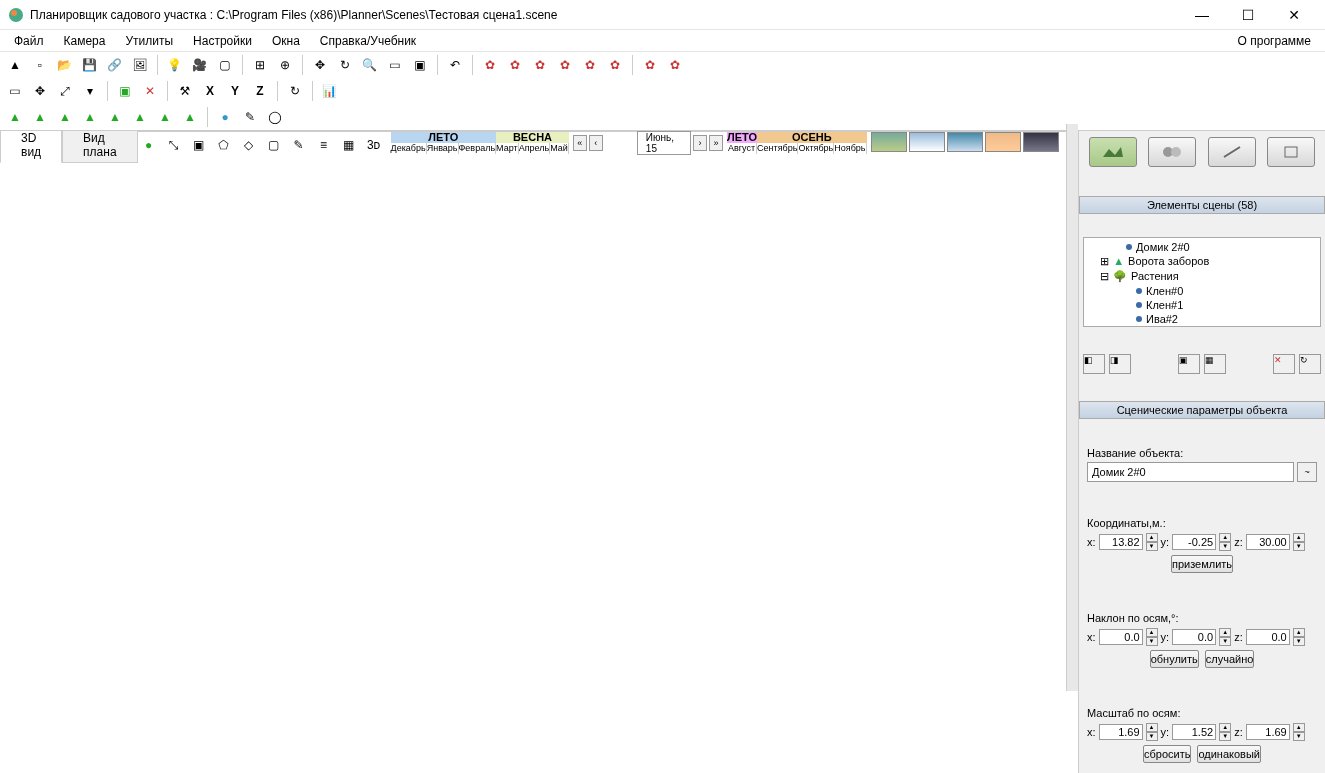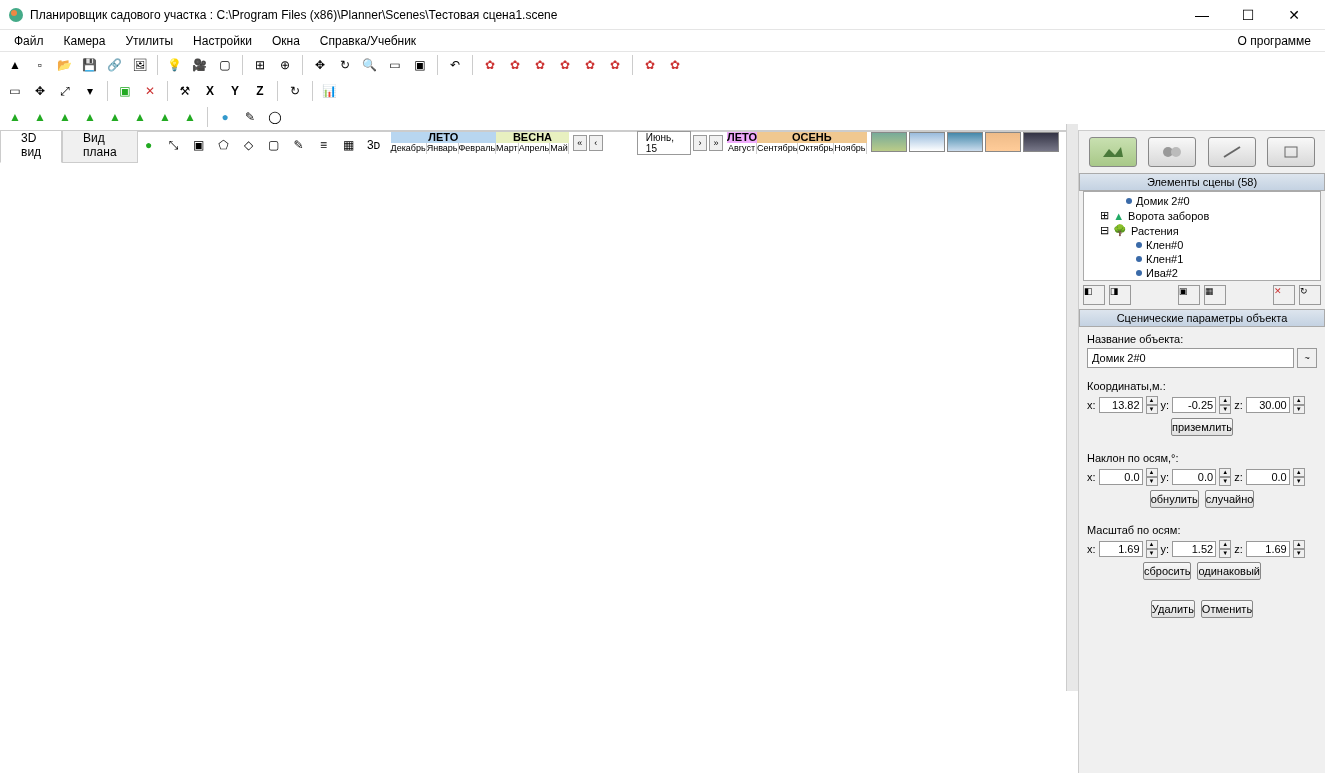--- a/index.html
+++ b/index.html
@@ -11,21 +11,21 @@
 .titlebar .winbtn { width: 46px; height: 28px; display: flex; align-items: center; justify-content: center; font-size: 14px; cursor: default; }
 .menubar { height: 22px; display: flex; align-items: center; padding: 0 4px; border-bottom: 1px solid #e5e5e5; }
 .menubar .menu-item { padding: 2px 10px; cursor: default; font-size: 12px; }
 .menubar .right { margin-left: auto; }
 .toolbar-area { display: flex; flex-direction: column; border-bottom: 1px solid #ccc; }
 .toolbar-row { display: flex; align-items: center; gap: 3px; padding: 2px 4px; }
 .tbtn { width: 22px; height: 22px; border: 1px solid transparent; display: flex; align-items: center; justify-content: center; border-radius: 2px; cursor: default; font-size: 12px; }
 .sep { width: 1px; height: 20px; background: #ccc; margin: 0 3px; }
 .main-row { flex: 1; display: flex; overflow: hidden; }
 .center-col { flex: 1; display: flex; flex-direction: row; overflow: hidden; }
-.right-panel { width: 247px; border-left: 1px solid #ccc; display: flex; flex-direction: column; background: #f0f0f0; }
+.right-panel { width: 247px; border-left: 1px solid #ccc; display: flex; flex-direction: column; background: #f0f0f0; justify-content: space-between; }
 .viewport { flex: 1; position: relative; background: linear-gradient(to bottom, #6b89a8 0%, #9db9d4 25%, #cfe1ee 45%, #e6f0f4 50%, #8a9777 50%, #7c8a67 100%); overflow: hidden; }
 .viewport .scene { position:absolute; inset:0; }
 .house { position: absolute; right: 80px; top: 235px; width: 320px; height: 260px; }
 .house .roof { width: 0; height: 0; border-left: 160px solid transparent; border-right: 160px solid transparent; border-bottom: 110px solid #936046; position: absolute; top: 0; }
 .house .wall { position: absolute; top: 100px; width: 300px; height: 160px; left: 10px; background: #c67a52; }
 .house .door { position:absolute; left:30px; bottom:0; width:50px; height:100px; background:#6b3c24;}
 .house .win { position:absolute; right:20px; bottom:40px; width:120px; height:70px; background:#dde8ee; border:2px solid #fff;}
 .bbox { position:absolute; right:60px; top:220px; width:340px; height:290px; border:1px solid rgba(120,180,220,.9); outline:1px solid rgba(120,180,220,.4); outline-offset:-3px;}
 .ground-plot { position:absolute; left:350px; bottom:220px; width:220px; height:80px; background: rgba(100,80,50,.5); transform: skewX(-25deg) rotateX(45deg);}
 .path { position:absolute; left:150px; bottom:30px; width:500px; height:70px; background:#e3d9b5; border-radius:60px 60px 0 30px; transform: skewX(-10deg);}
@@ -432,20 +432,14 @@
             <button>▲</button>
             <button>▼</button>
           </div>
       </div>
       <div class="rp-btns">
         <button class="rp-btn">сбросить</button>
         <button class="rp-btn">одинаковый</button>
       </div>
     </div>
 
-    <div class="rp-section">
-      <div class="rp-btns">
-        <button class="rp-btn">Удалить</button>
-        <button class="rp-btn">Отменить</button>
-      </div>
-    </div>
   </div>
 </div>
 
 </body></html>

